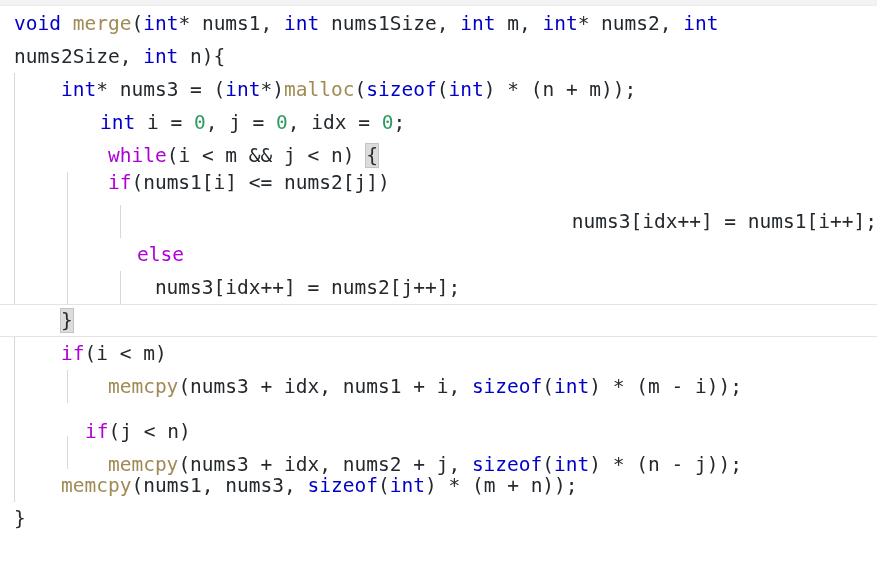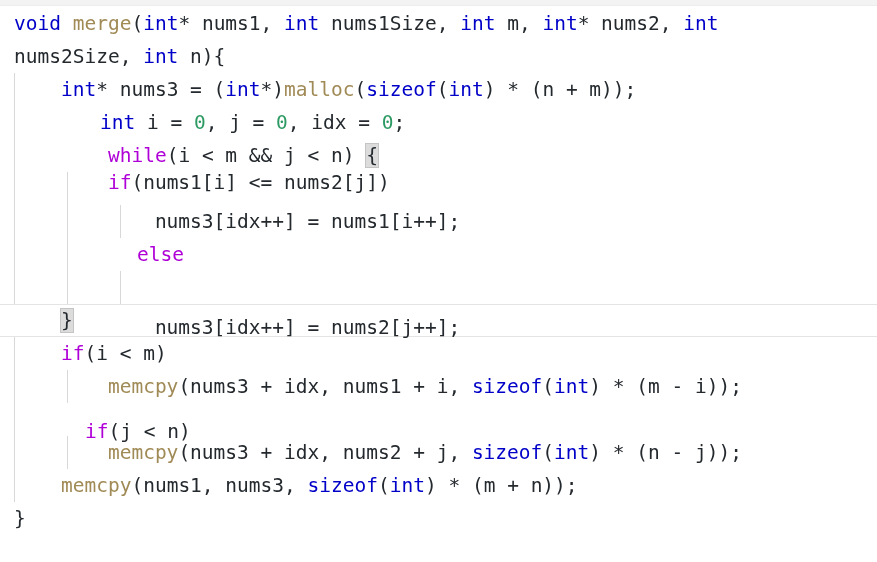--- a/index.html
+++ b/index.html
@@ -113,26 +113,26 @@
     <div id="active-line-band-host">
         <div class="active-line" style="top: 297px; height: 33px;"></div>
       </div>
     <div id="code-lines">
         <div class="line" style="top: 0px;"><span class="txt"><span class="k-type">void</span><span class="plain"> </span><span class="fn">merge</span><span class="plain">(</span><span class="k-type">int</span><span class="plain">* nums1, </span><span class="k-type">int</span><span class="plain"> nums1Size, </span><span class="k-type">int</span><span class="plain"> m, </span><span class="k-type">int</span><span class="plain">* nums2, </span><span class="k-type">int</span></span></div>
         <div class="line" style="top: 33px;"><span class="txt"><span class="plain">nums2Size, </span><span class="k-type">int</span><span class="plain"> n){</span></span></div>
         <div class="line" style="top: 66px;"><span class="txt"><span class="plain">    </span><span class="k-type">int</span><span class="plain">* nums3 = (</span><span class="k-type">int</span><span class="plain">*)</span><span class="fn">malloc</span><span class="plain">(</span><span class="k-type">sizeof</span><span class="plain">(</span><span class="k-type">int</span><span class="plain">) * (n + m));</span></span></div>
         <div class="line" style="top: 99px; margin-left: 39px;"><span class="txt"><span class="plain">    </span><span class="k-type">int</span><span class="plain"> i = </span><span class="num">0</span><span class="plain">, j = </span><span class="num">0</span><span class="plain">, idx = </span><span class="num">0</span><span class="plain">;</span></span></div>
         <div class="line" style="top: 132px; padding-left: 47px;"><span class="txt"><span class="plain">    </span><span class="k-ctrl">while</span><span class="plain">(i &lt; m &amp;&amp; j &lt; n) </span><span class="plain brkt-hl">{</span></span></div>
         <div class="line" style="top: 159px;"><span class="txt"><span class="plain">        </span><span class="k-ctrl">if</span><span class="plain">(nums1[i] &lt;= nums2[j])</span></span></div>
-        <div class="line" style="top: 198px;"><span class="txt"><span class="plain">            nums3[idx++] = nums1[i++];</span></span></div>
+        <div class="line" style="top: 198px; text-align: right;"><span class="txt"><span class="plain">            nums3[idx++] = nums1[i++];</span></span></div>
         <div class="line" style="top: 231px; margin-left: 29px;"><span class="txt"><span class="plain">        </span><span class="k-ctrl">else</span></span></div>
-        <div class="line" style="top: 264px; margin-top: 40px;"><span class="txt"><span class="plain">            nums3[idx++] = nums2[j++];</span></span></div>
+        <div class="line" style="top: 264px;"><span class="txt"><span class="plain">            nums3[idx++] = nums2[j++];</span></span></div>
         <div class="line" style="top: 297px;"><span class="txt"><span class="plain">    </span><span class="plain brkt-hl">}</span></span></div>
         <div class="line" style="top: 330px;"><span class="txt"><span class="plain">    </span><span class="k-ctrl">if</span><span class="plain">(i &lt; m)</span></span></div>
         <div class="line" style="top: 363px;"><span class="txt"><span class="plain">        </span><span class="fn">memcpy</span><span class="plain">(nums3 + idx, nums1 + i, </span><span class="k-type">sizeof</span><span class="plain">(</span><span class="k-type">int</span><span class="plain">) * (m - i));</span></span></div>
         <div class="line" style="top: 408px; padding-left: 24px;"><span class="txt"><span class="plain">    </span><span class="k-ctrl">if</span><span class="plain">(j &lt; n)</span></span></div>
-        <div class="line" style="top: 429px;"><span class="txt"><span class="plain">        </span><span class="fn">memcpy</span><span class="plain">(nums3 + idx, nums2 + j, </span><span class="k-type">sizeof</span><span class="plain">(</span><span class="k-type">int</span><span class="plain">) * (n - j));</span></span></div>
+        <div class="line" style="top: 441px;"><span class="txt"><span class="plain">        </span><span class="fn">memcpy</span><span class="plain">(nums3 + idx, nums2 + j, </span><span class="k-type">sizeof</span><span class="plain">(</span><span class="k-type">int</span><span class="plain">) * (n - j));</span></span></div>
         <div class="line" style="top: 462px;"><span class="txt"><span class="plain">    </span><span class="fn">memcpy</span><span class="plain">(nums1, nums3, </span><span class="k-type">sizeof</span><span class="plain">(</span><span class="k-type">int</span><span class="plain">) * (m + n));</span></span></div>
         <div class="line" style="top: 495px;"><span class="txt"><span class="plain">}</span></span></div>
       </div>
   </div>
 
 </div>
 
 </body></html>

